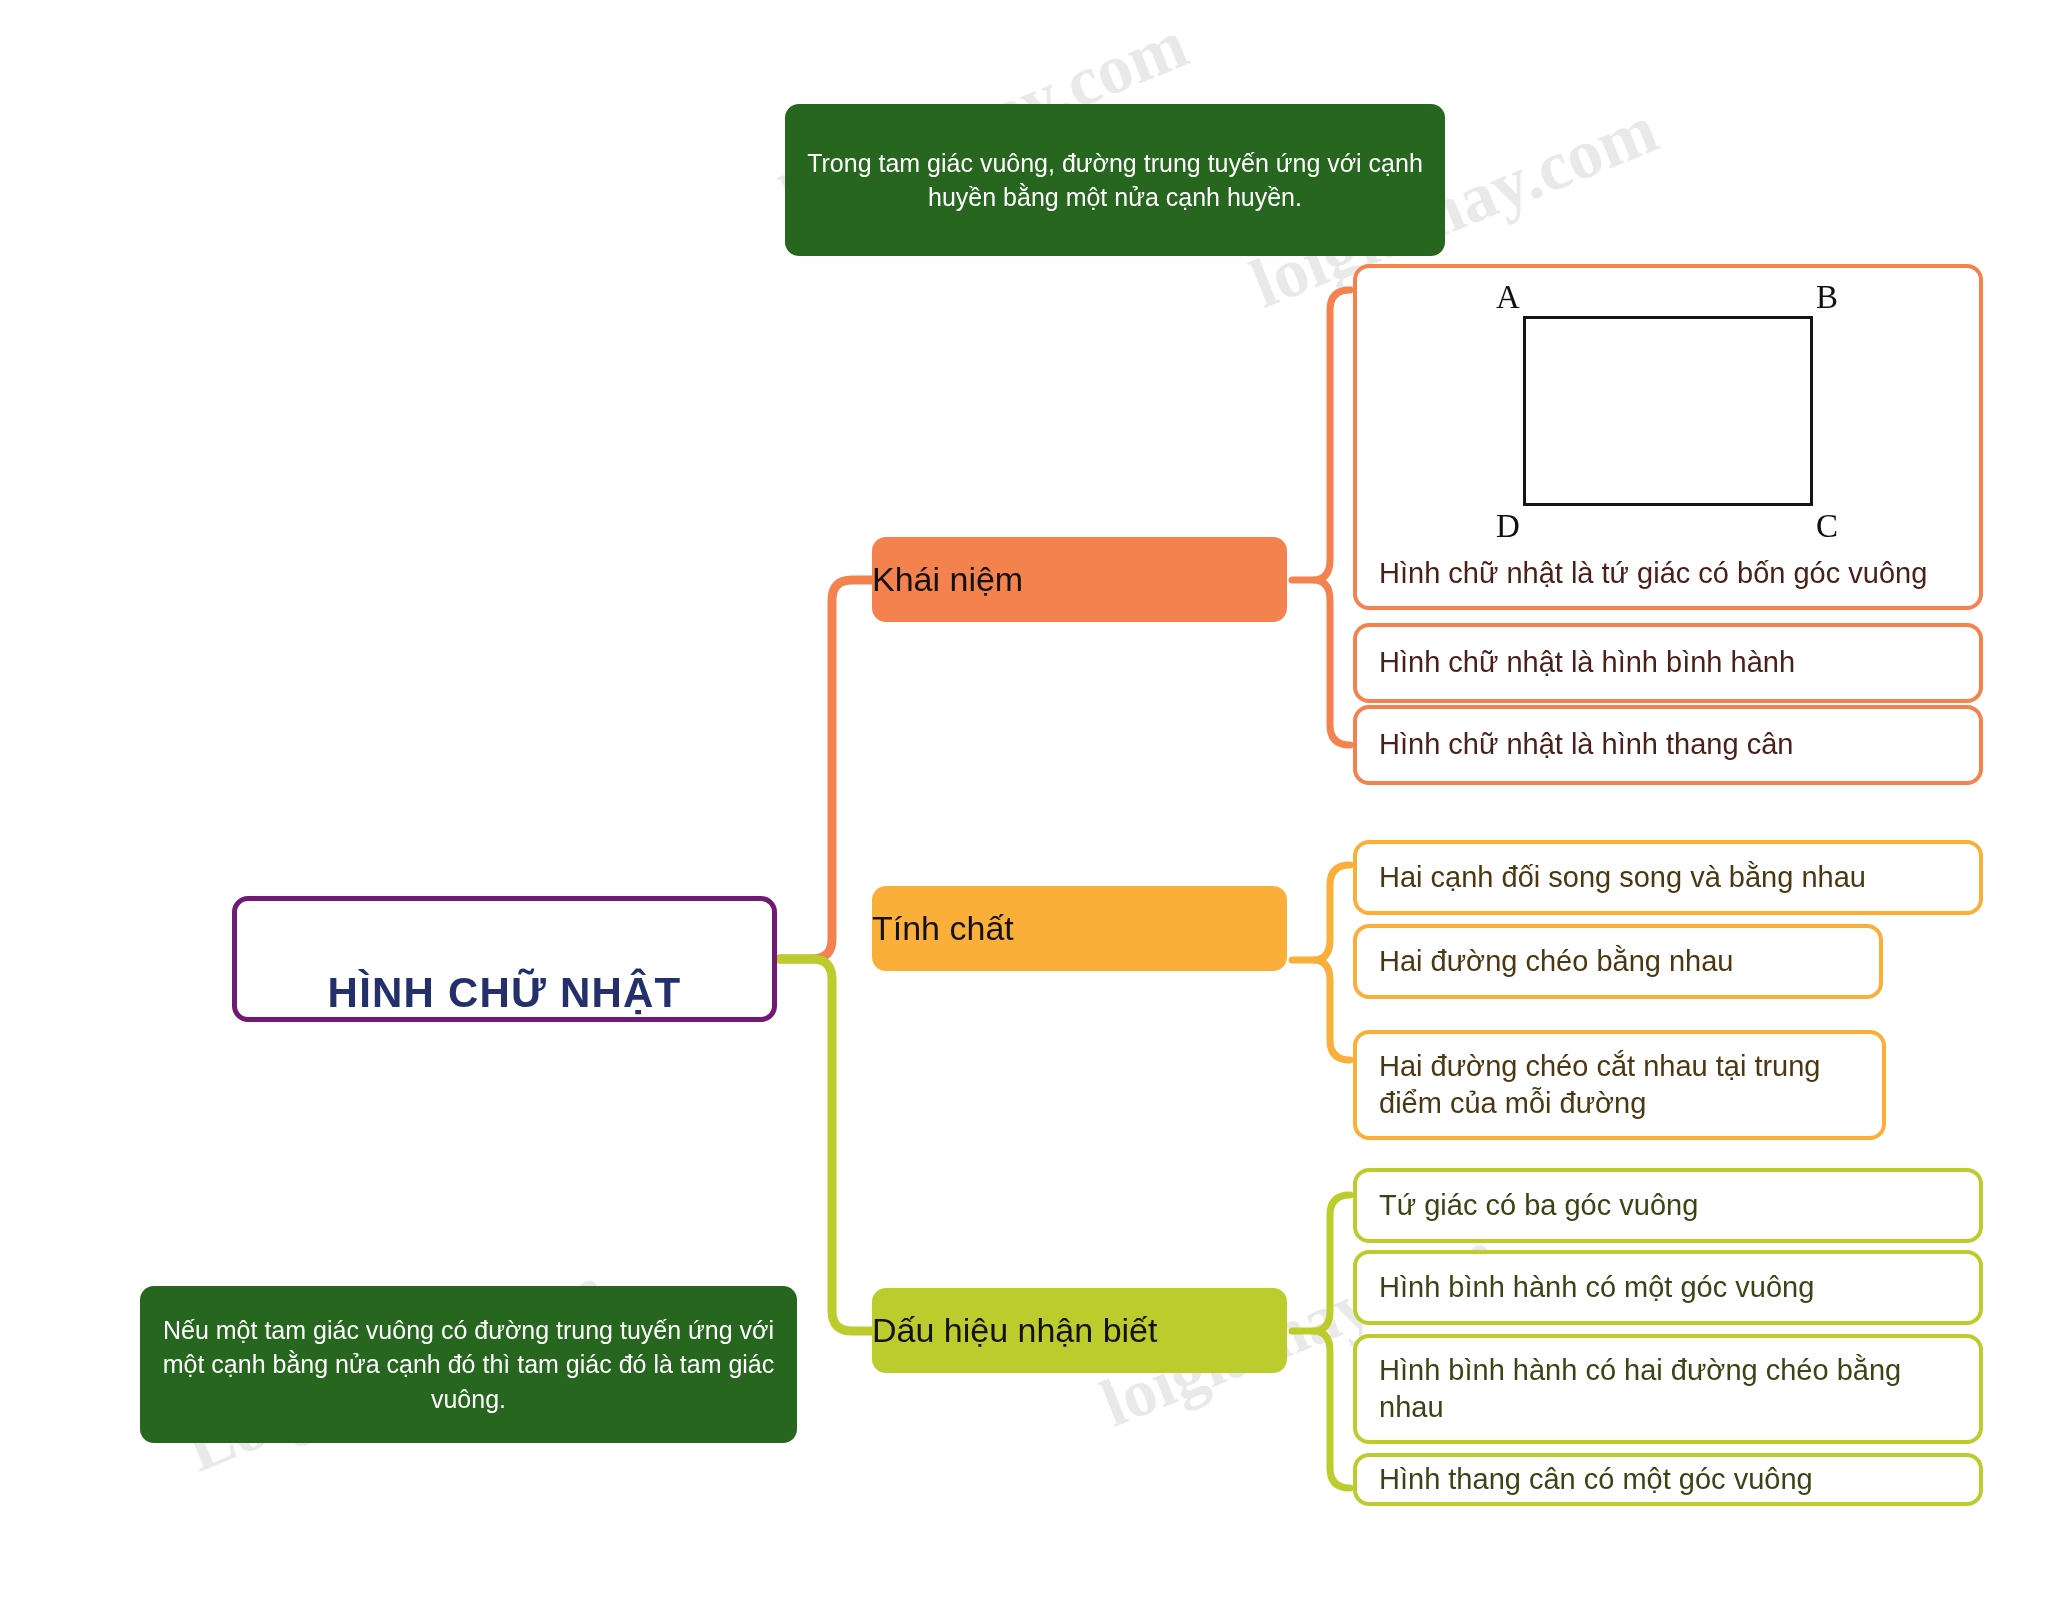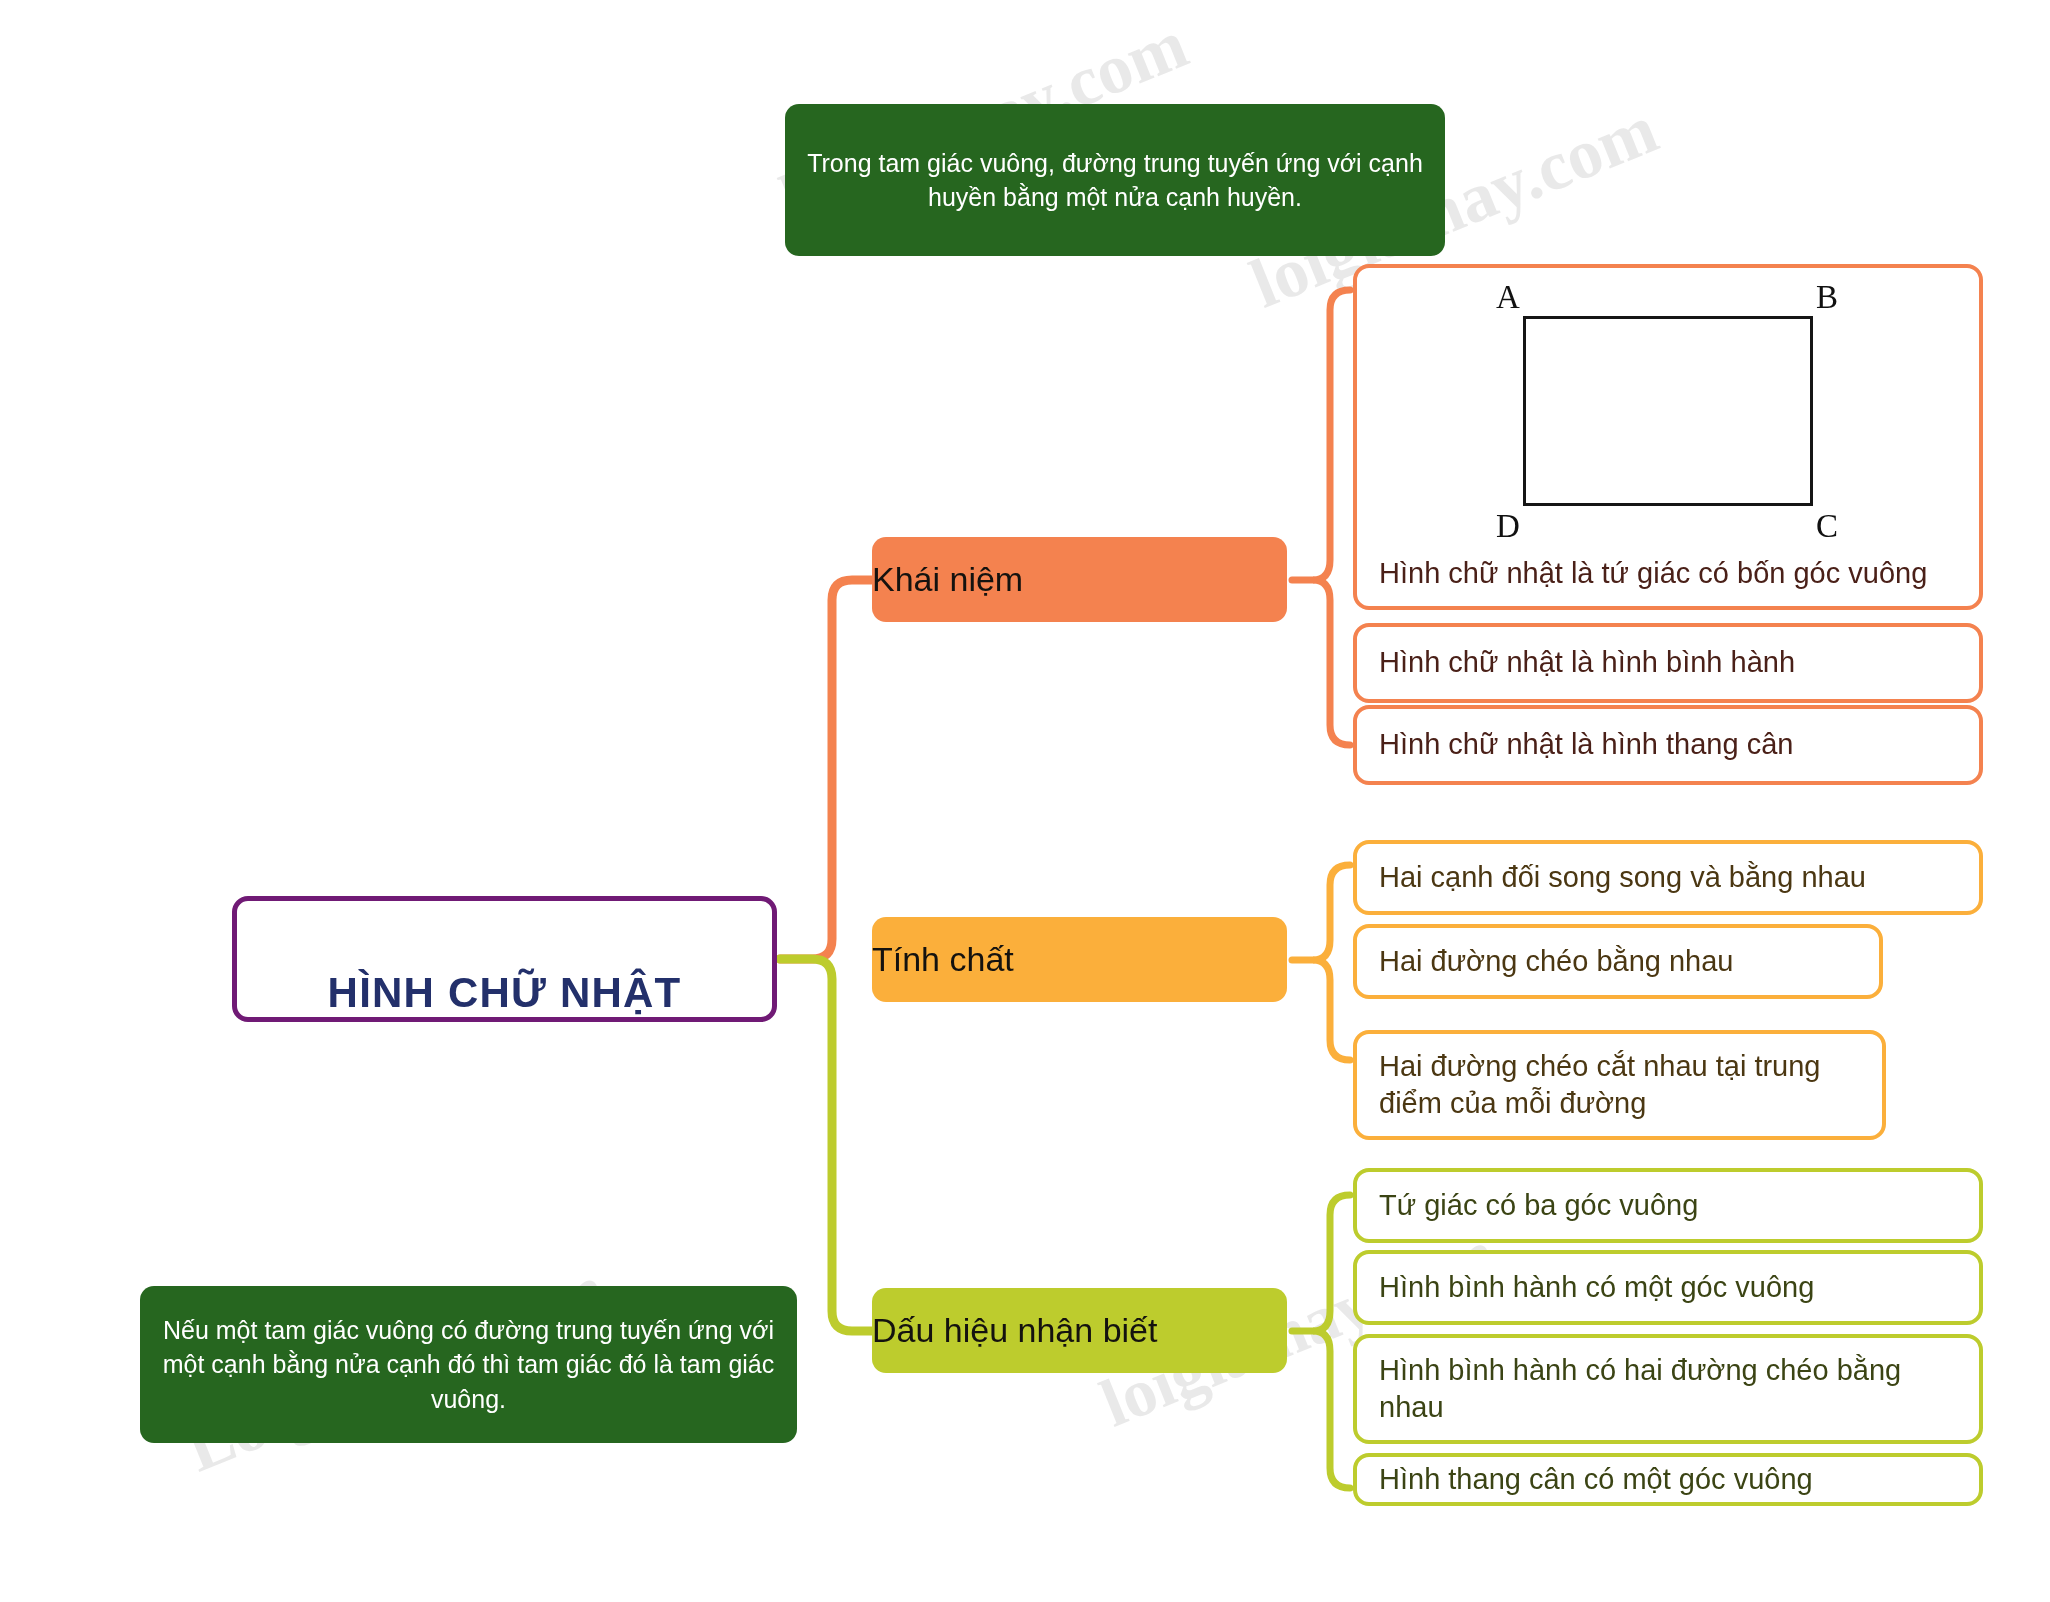--- a/index.html
+++ b/index.html
@@ -77,21 +77,21 @@
     position: absolute;
     border-radius: 14px;
     display: flex;
     align-items: center;
     color: #14120f;
     font-size: 34px;
     height: 85px;
     width: 415px;
   }
   #branch-khai-niem { left: 872px; top: 537px;  background: #f4824f; }
-  #branch-tinh-chat { left: 872px; top: 917px;  background: #fbaf3b; }
+  #branch-tinh-chat { left: 872px; top: 886px;  background: #fbaf3b; }
   #branch-dau-hieu  { left: 872px; top: 1288px; background: #bdcc2d; }
 
   
   .leaf {
     position: absolute;
     background: #ffffff;
     border-radius: 16px;
     border: 4px solid #f4824f;
     display: flex;
     align-items: center;

